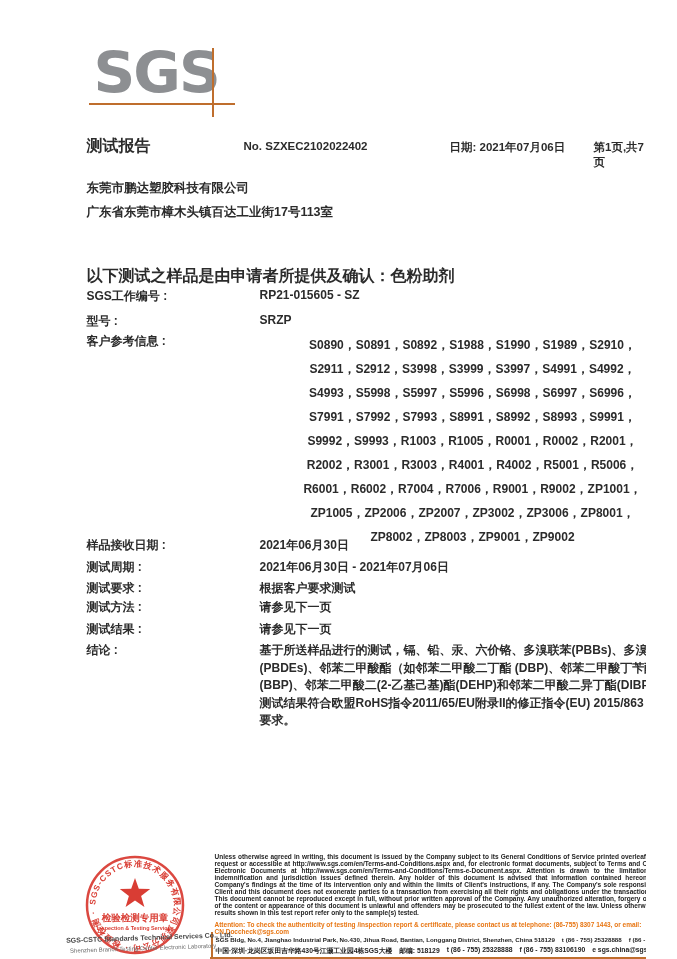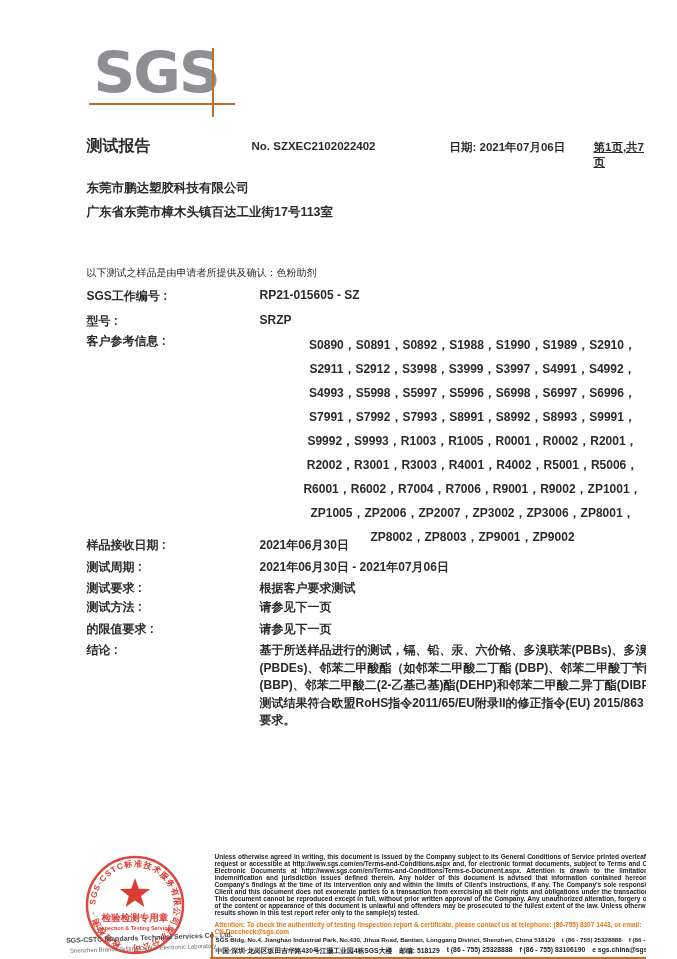--- a/index.html
+++ b/index.html
@@ -17,27 +17,27 @@
     transform:scaleY(.97);
   }
   .cropmark { position:absolute; background:#bf6e2d; }
   #crop-top-h { left:57px; top:87px; width:146px; height:2px; }
   #crop-top-v { left:180px; top:32px; width:2px; height:69px; }
   #crop-bot-h { left:178px; top:941px; width:499px; height:2px; }
   #crop-bot-v { left:179px; top:916px; width:2px; height:43px; }
   
   .hdr { position:absolute; top:120px; font-weight:700; white-space:nowrap; }
   .hdr-title { left:55px; font-size:16px; }
-  .hdr-no    { left:220px; font-size:11.5px; top:124px; position:absolute; font-weight:700;}
+  .hdr-no    { left:212px; font-size:11.5px; top:124px; position:absolute; font-weight:700;}
   .hdr-date  { left:418px; font-size:11.5px; top:124px; position:absolute; font-weight:700;text-align:center;}
-  .hdr-page  { left:562px; font-size:11.5px; top:124px; position:absolute; font-weight:700;text-decoration:underline;}
+  .hdr-page  { left:562px; font-size:11.5px; top:124px; position:absolute; font-weight:700;}
   
   .applicant { position:absolute; left:55px; top:160px; font-size:12.5px; font-weight:700; line-height:24px; }
   
-  .intro { position:absolute; left:55px; top:250px; font-size:10px; font-weight:400; }
+  .intro { position:absolute; left:55px; top:250px; font-size:16px; font-weight:700; }
   
   .frow { position:absolute; left:55px; width:600px; font-size:12px; font-weight:700; }
   .frow .lbl { position:absolute; left:0; top:0; white-space:nowrap; }
   .frow .val { position:absolute; left:173px; top:0; width:426px; }
   .ref-lines div { line-height:24px; white-space:nowrap;text-align:center; }
   .concl { line-height:17.5px; text-align:left; }
   
   .disclaimer {
     position:absolute; left:183px; top:837px; width:473px;
     font-size:6.5px; line-height:7px; text-align:justify; color:#1d1d1d; font-weight:600;
@@ -122,21 +122,21 @@
   </div>
   <div class="frow" style="top:564px">
     <span class="lbl">测试要求 :</span>
     <span class="val">根据客户要求测试</span>
   </div>
   <div class="frow" style="top:583px">
     <span class="lbl">测试方法 :</span>
     <span class="val">请参见下一页</span>
   </div>
   <div class="frow" style="top:605px">
-    <span class="lbl">的限值要求 :</span>
+    <span class="lbl">测试结果 :</span>
     <span class="val">请参见下一页</span>
   </div>
   <div class="frow" style="top:626px">
     <span class="lbl">结论 :</span>
     <span class="val concl">基于所送样品进行的测试，镉、铅、汞、六价铬、多溴联苯(PBBs)、多溴二苯醚(PBDEs)、邻苯二甲酸酯（如邻苯二甲酸二丁酯 (DBP)、邻苯二甲酸丁苄酯(BBP)、邻苯二甲酸二(2-乙基己基)酯(DEHP)和邻苯二甲酸二异丁酯(DIBP)）的测试结果符合欧盟RoHS指令2011/65/EU附录II的修正指令(EU) 2015/863 的限值要求。</span>
   </div>
 
   <div class="disclaimer">Unless otherwise agreed in writing, this document is issued by the Company subject to its General Conditions of Service printed overleaf, available on request or accessible at http://www.sgs.com/en/Terms-and-Conditions.aspx and, for electronic format documents, subject to Terms and Conditions for Electronic Documents at http://www.sgs.com/en/Terms-and-Conditions/Terms-e-Document.aspx. Attention is drawn to the limitation of liability, indemnification and jurisdiction issues defined therein. Any holder of this document is advised that information contained hereon reflects the Company's findings at the time of its intervention only and within the limits of Client's instructions, if any. The Company's sole responsibility is to its Client and this document does not exonerate parties to a transaction from exercising all their rights and obligations under the transaction documents. This document cannot be reproduced except in full, without prior written approval of the Company. Any unauthorized alteration, forgery or falsification of the content or appearance of this document is unlawful and offenders may be prosecuted to the fullest extent of the law. Unless otherwise stated the results shown in this test report refer only to the sample(s) tested.</div>
   <div class="attention">Attention: To check the authenticity of testing /inspection report &amp; certificate, please contact us at telephone: (86-755) 8307 1443, or email: CN.Doccheck@sgs.com</div>
 

